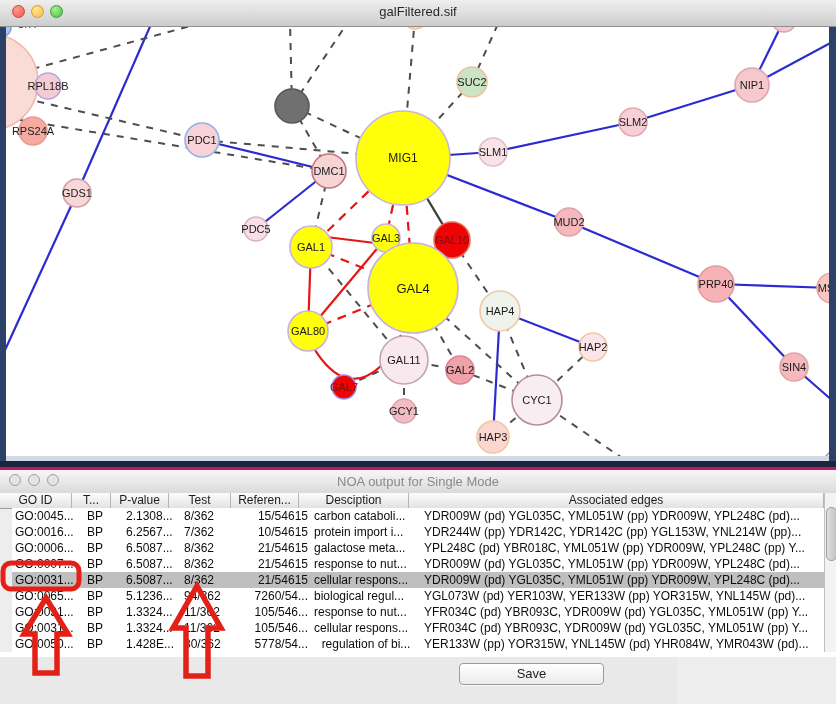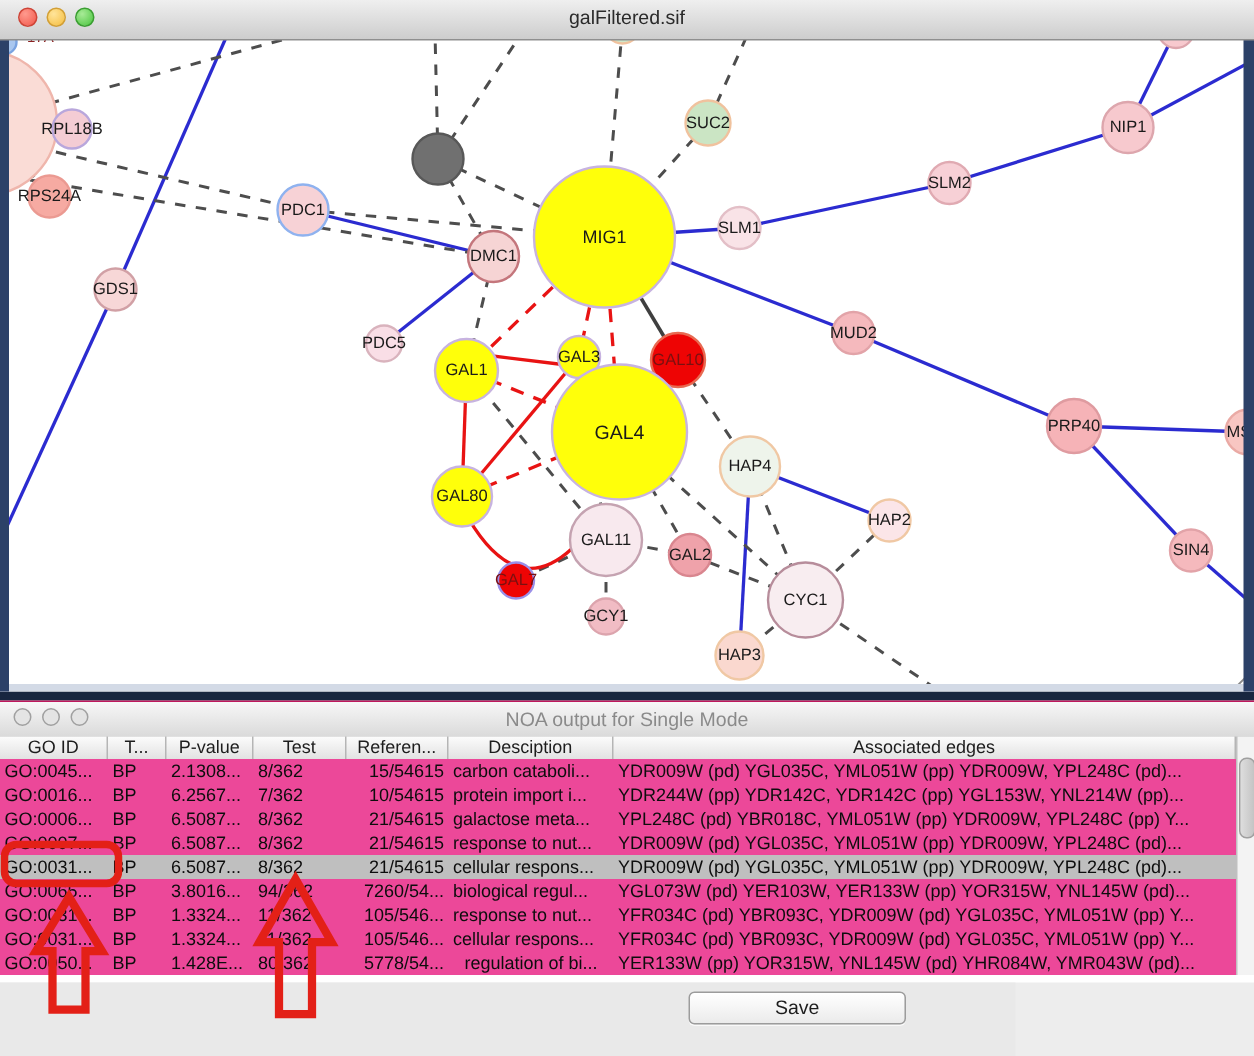--- a/index.html
+++ b/index.html
@@ -35,21 +35,21 @@
   .e-blue{stroke:#2b2bd0;stroke-width:2.2;fill:none;}
   .e-gray{stroke:#4d4d4d;stroke-width:2;stroke-dasharray:7 7;fill:none;}
   .e-gsolid{stroke:#3f3f3f;stroke-width:2.4;fill:none;}
   .e-red{stroke:#e81313;stroke-width:2.2;fill:none;}
   .e-reddash{stroke:#e81313;stroke-width:2.2;stroke-dasharray:9 7;fill:none;}
   .grip{stroke:#8a8a8a;stroke-width:1.2;}
   .node-label{pointer-events:none;}
   
   #bottom-window{
     position:absolute;left:0;top:467px;width:836px;height:237px;
-    background:#ededed;border-top:1px solid #be185d;box-sizing:border-box;
+    background:#ededed;border-top:3px solid #be185d;box-sizing:border-box;
   }
   .titlebar2{
     position:absolute;left:0;top:0;right:0;height:23px;
     background:linear-gradient(#f7f7f7,#dadada);
     border-bottom:1px solid #a8a8a8;
   }
   .titlebar2 .title{
     position:absolute;left:0;right:0;top:4px;text-align:center;
     font-size:13px;color:#8a8a8a;
   }
@@ -60,21 +60,21 @@
     position:absolute;left:0;top:23px;height:15px;width:824px;
     background:linear-gradient(#fcfcfc,#e2e2e2);
     border-bottom:1px solid #9e9e9e;display:flex;
     font-size:12px;color:#1d1d1d;
   }
   #table-header .hcell{
     box-sizing:border-box;border-right:1px solid #b5b5b5;
     text-align:center;line-height:15px;overflow:hidden;white-space:nowrap;
   }
   #table-rows{
-    position:absolute;left:0;top:38px;width:824px;height:144px;background:#ec4899;
+    position:absolute;left:12px;top:38px;width:824px;height:144px;background:#ffffff;
     font-size:12px;color:#0d0d0d;
   }
   .trow{display:flex;height:16px;line-height:16px;}
   .trow.selected{background:#bfbfbf;}
   .tcell{box-sizing:border-box;padding:0 3px;overflow:hidden;white-space:nowrap;}
   .tcell.right{text-align:right;}
   #vscroll{
     position:absolute;right:0;top:23px;width:12px;height:159px;
     background:#f3f3f3;border-left:1px solid #c0c0c0;box-sizing:border-box;
   }
@@ -364,21 +364,21 @@
         <div class="tcell" style="width: 39px;">BP</div>
         <div class="tcell" style="width: 58px;">6.5087...</div>
         <div class="tcell" style="width: 62px;">8/362</div>
         <div class="tcell right" style="width: 68px;">21/54615</div>
         <div class="tcell" style="width: 110px;">cellular respons...</div>
         <div class="tcell" style="width: 415px;">YDR009W (pd) YGL035C, YML051W (pp) YDR009W, YPL248C (pd)...</div>
       </div>
       <div class="trow">
         <div class="tcell" style="width: 72px;">GO:0065...</div>
         <div class="tcell" style="width: 39px;">BP</div>
-        <div class="tcell" style="width: 58px;">3.8016...</div>
+        <div class="tcell" style="width: 58px;">5.1236...</div>
         <div class="tcell" style="width: 62px;">94/362</div>
         <div class="tcell right" style="width: 68px;">7260/54...</div>
         <div class="tcell" style="width: 110px;">biological regul...</div>
         <div class="tcell" style="width: 415px;">YGL073W (pd) YER103W, YER133W (pp) YOR315W, YNL145W (pd)...</div>
       </div>
       <div class="trow">
         <div class="tcell" style="width: 72px;">GO:0031...</div>
         <div class="tcell" style="width: 39px;">BP</div>
         <div class="tcell" style="width: 58px;">1.3324...</div>
         <div class="tcell" style="width: 62px;">11/362</div>

